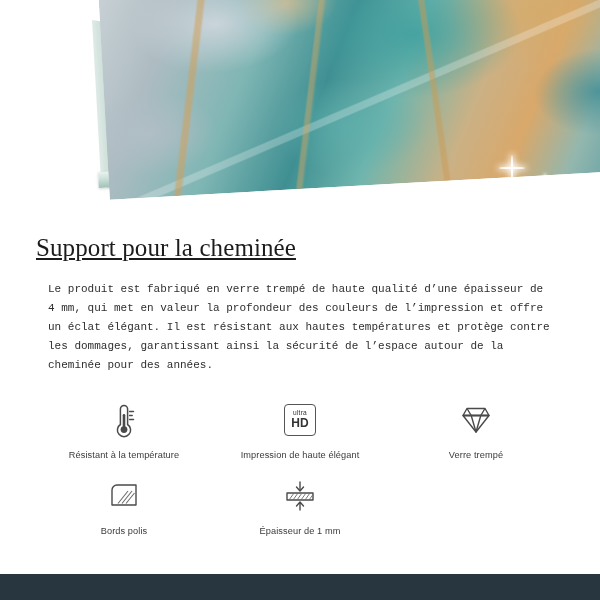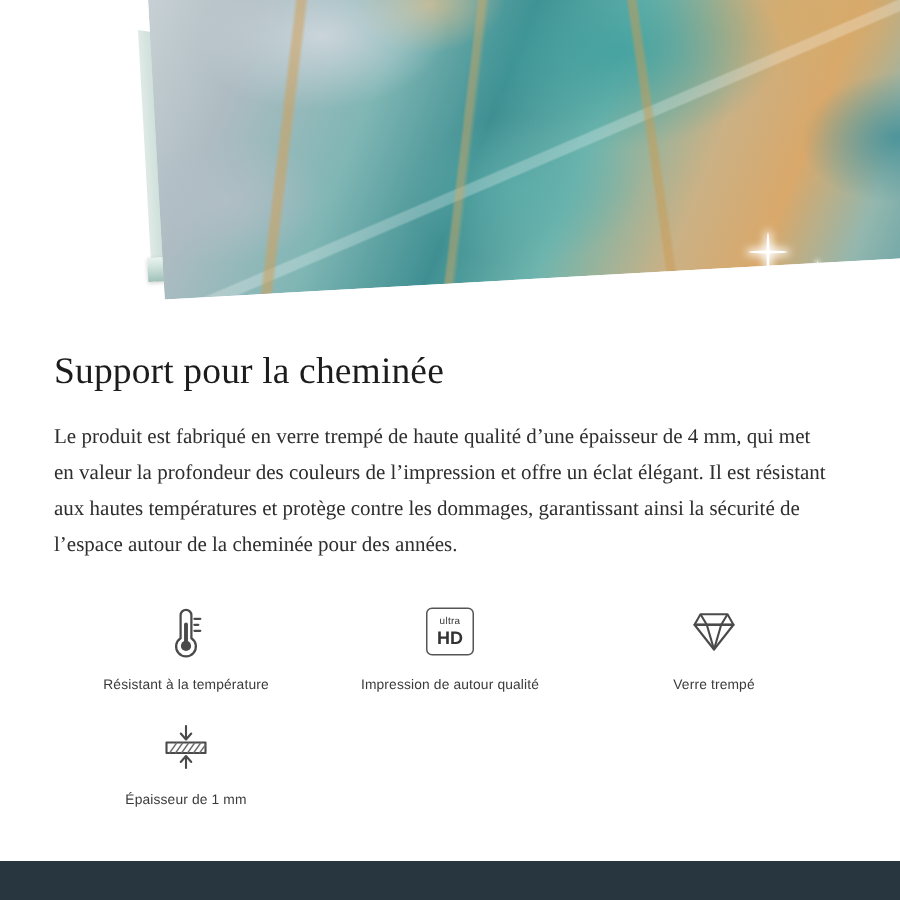--- a/index.html
+++ b/index.html
@@ -106,29 +106,30 @@
     padding: 14px 36px 0 36px;
   }
   .headline {
     font-family: "Liberation Serif", serif;
     font-size: 25px;
     line-height: 1.28;
     color: #1c1c1c;
     font-weight: 400;
     margin: 0 0 16px 0;
     letter-spacing: 0.1px;
+    text-decoration: underline;
   }
   .headline .line2 { display: block; }
 
   .body-copy {
-    font-family: Liberation Serif, serif;
-    font-size: 14px;
+    font-family: Liberation Mono, monospace;
+    font-size: 11px;
     line-height: 1.72;
     color: #2e2e2e;
-    margin: 0;
+    margin: 12px;
     max-width: 520px;
   }
 
   
   .features {
     margin-top: 22px;
     display: grid;
     grid-template-columns: repeat(3, 1fr);
     row-gap: 12px;
     column-gap: 0;
@@ -220,39 +221,52 @@
         <div class="feature-label">Résistant à la température</div>
       </div>
 
       <div class="feature">
         <div class="feature-icon">
           <div class="hd-badge">
             <span class="u">ultra</span>
             <span class="h">HD</span>
           </div>
         </div>
-        <div class="feature-label">Impression de autour qualité</div>
+        <div class="feature-label">Impression de haute élégant</div>
       </div>
 
 
       <div class="feature">
         <div class="feature-icon">
           <svg width="40" height="34" viewBox="0 0 40 34">
             <g fill="none" stroke="#4a4a4a" stroke-width="1.4" stroke-linejoin="round">
               <path d="M7 12.5h26L20 29 7 12.5z"></path>
               <path d="M11 5.5h18l4 7H7l4-7z"></path>
               <path d="M7 12.5h26"></path>
               <path d="M15.2 12.5 20 29l4.8-16.5"></path>
               <path d="M11 5.5l4.2 7M29 5.5l-4.2 7"></path>
             </g>
           </svg>
         </div>
         <div class="feature-label">Verre trempé</div>
       </div>
 
+      <div class="feature">
+        <div class="feature-icon">
+          <svg width="36" height="34" viewBox="0 0 36 34">
+            <path d="M6 26 L6 11 A5 5 0 0 1 11 6 L30 6 L30 26 Z" fill="none" stroke="#4a4a4a" stroke-width="1.4" stroke-linejoin="round"></path>
+            <g stroke="#6b6b6b" stroke-width="1.1">
+              <line x1="12" y1="24.5" x2="22" y2="12"></line>
+              <line x1="16" y1="24.5" x2="26" y2="12"></line>
+              <line x1="20" y1="24.5" x2="28.5" y2="14"></line>
+            </g>
+          </svg>
+        </div>
+        <div class="feature-label">Bords polis</div>
+      </div>
 
       <div class="feature">
         <div class="feature-icon">
           <svg width="40" height="40" viewBox="0 0 40 40">
             <g stroke="#4a4a4a" stroke-width="1.4" fill="none" stroke-linecap="round" stroke-linejoin="round">
               <line x1="20" y1="6" x2="20" y2="14"></line>
               <path d="M16.5 11 L20 15 L23.5 11"></path>
               <rect x="7" y="17" width="26" height="7"></rect>
               <line x1="20" y1="34" x2="20" y2="27"></line>
               <path d="M16.5 30 L20 26 L23.5 30"></path>

